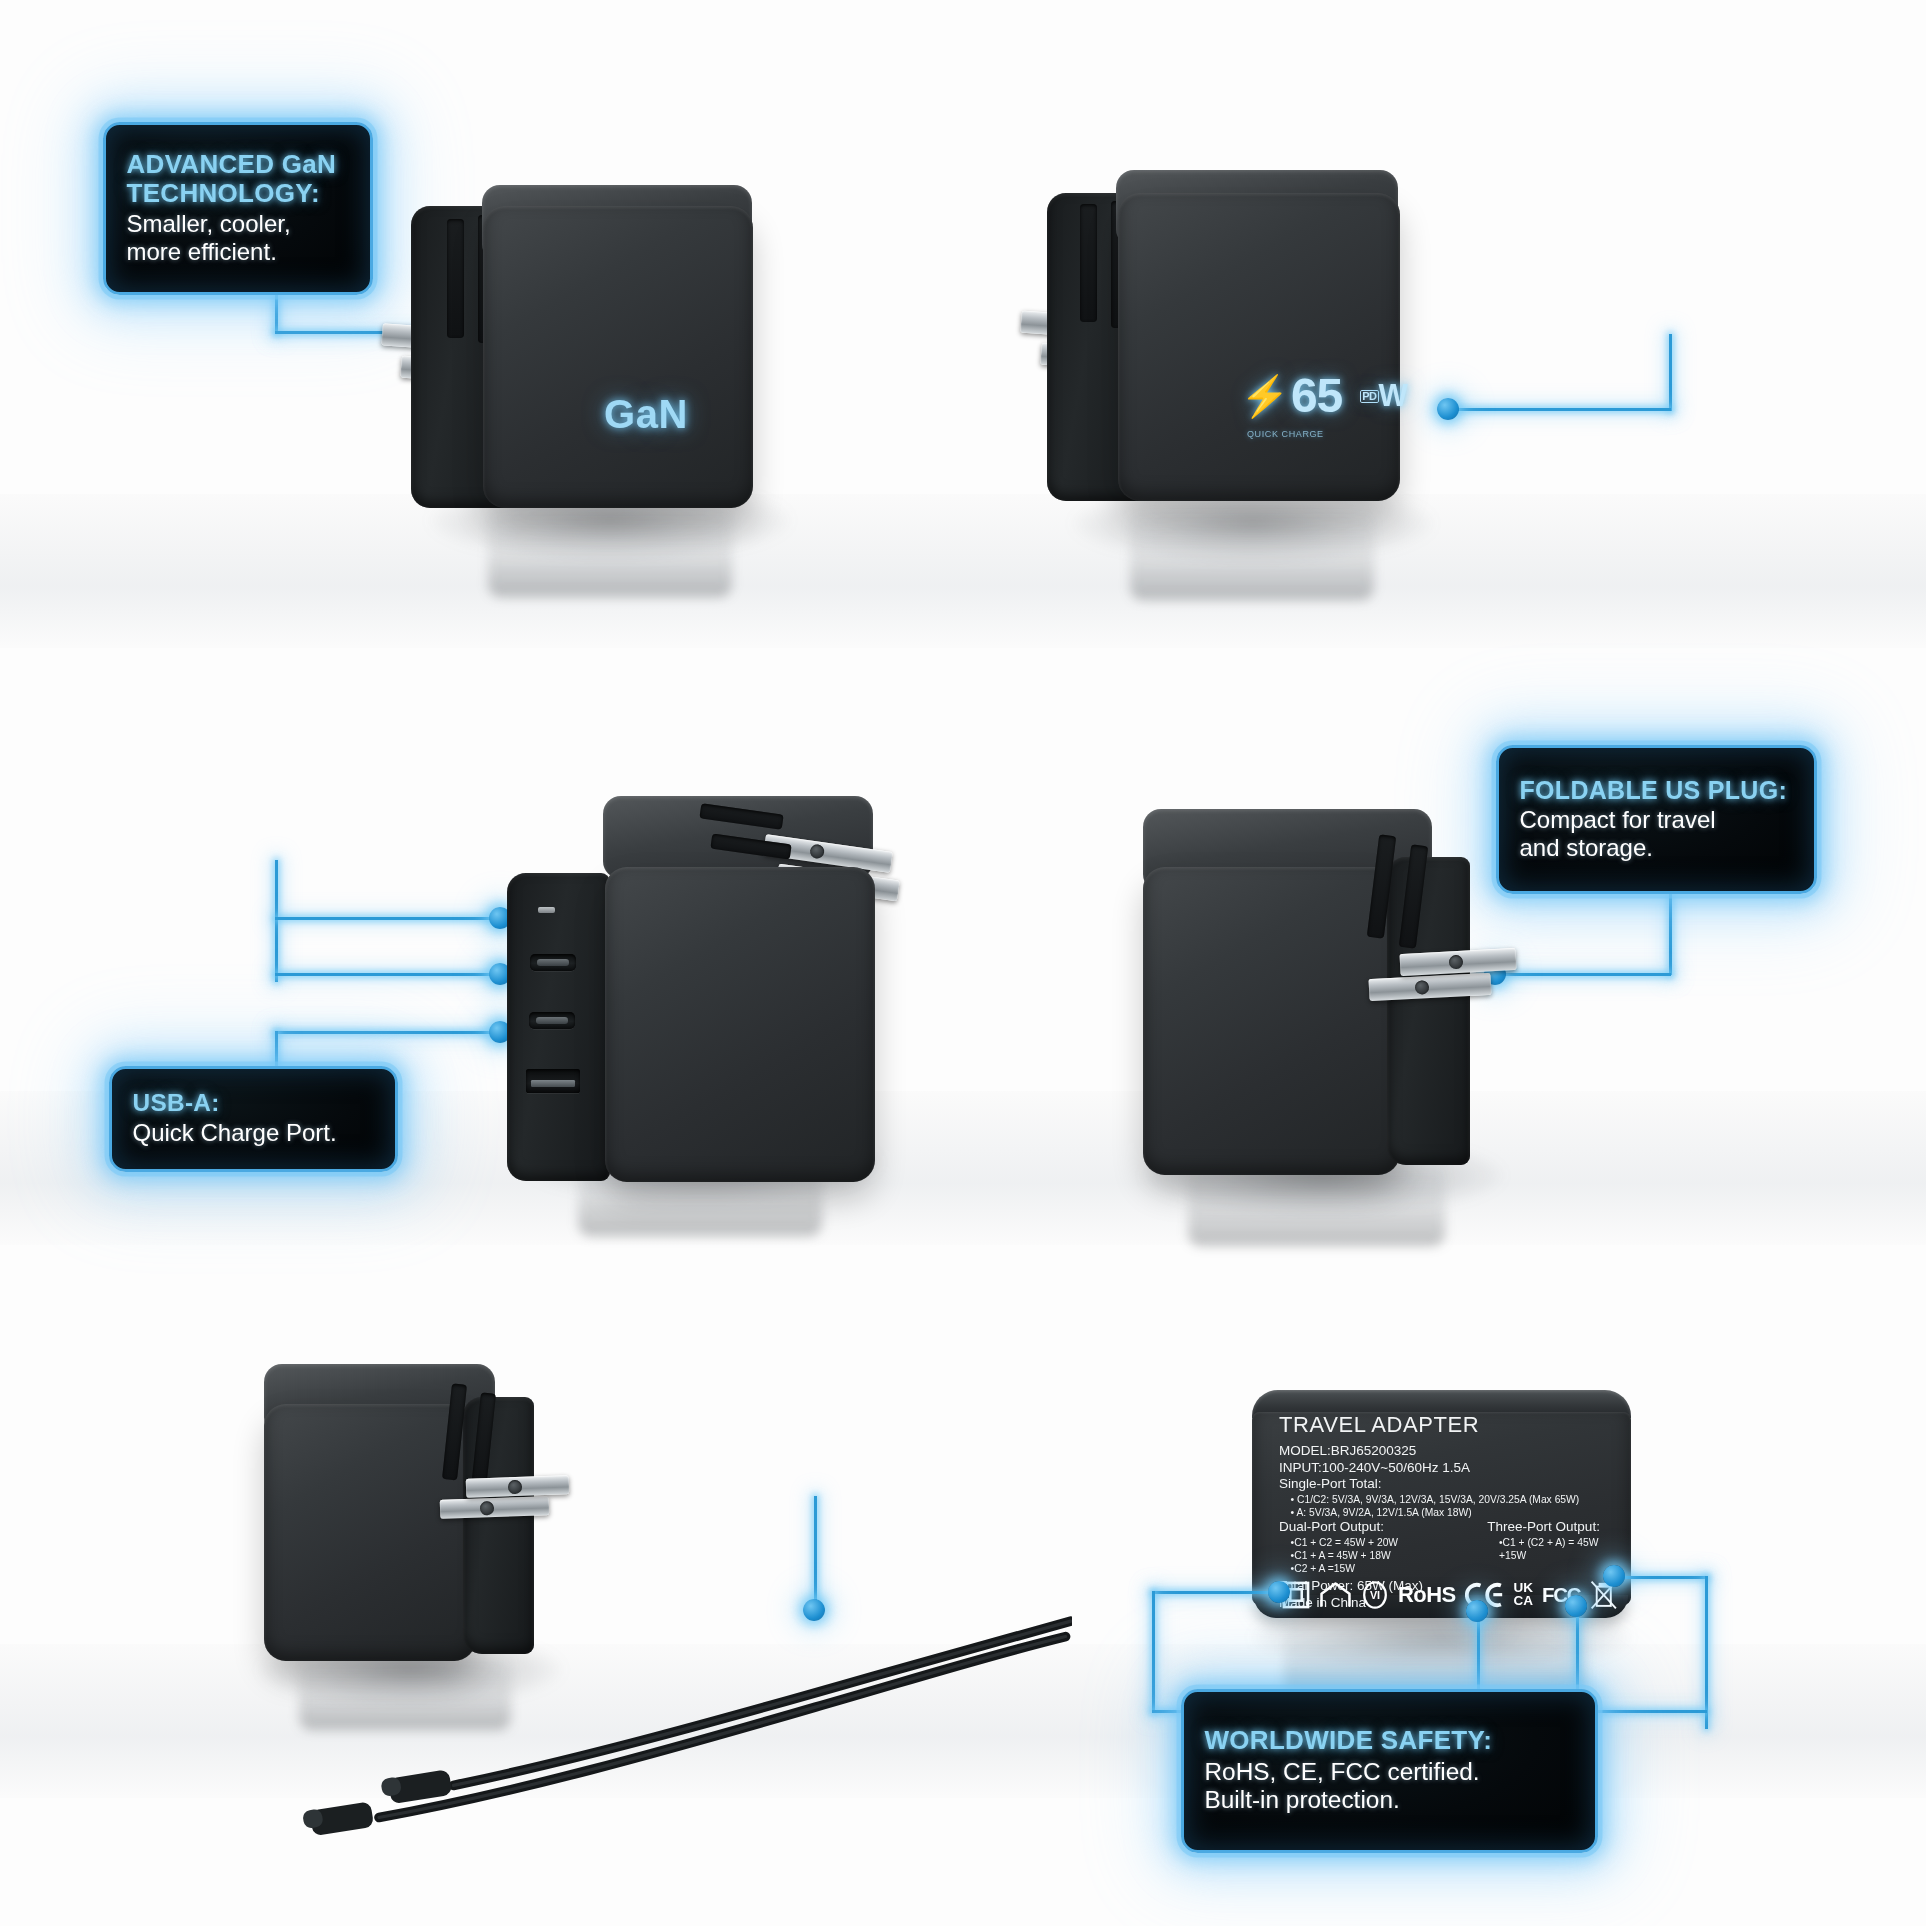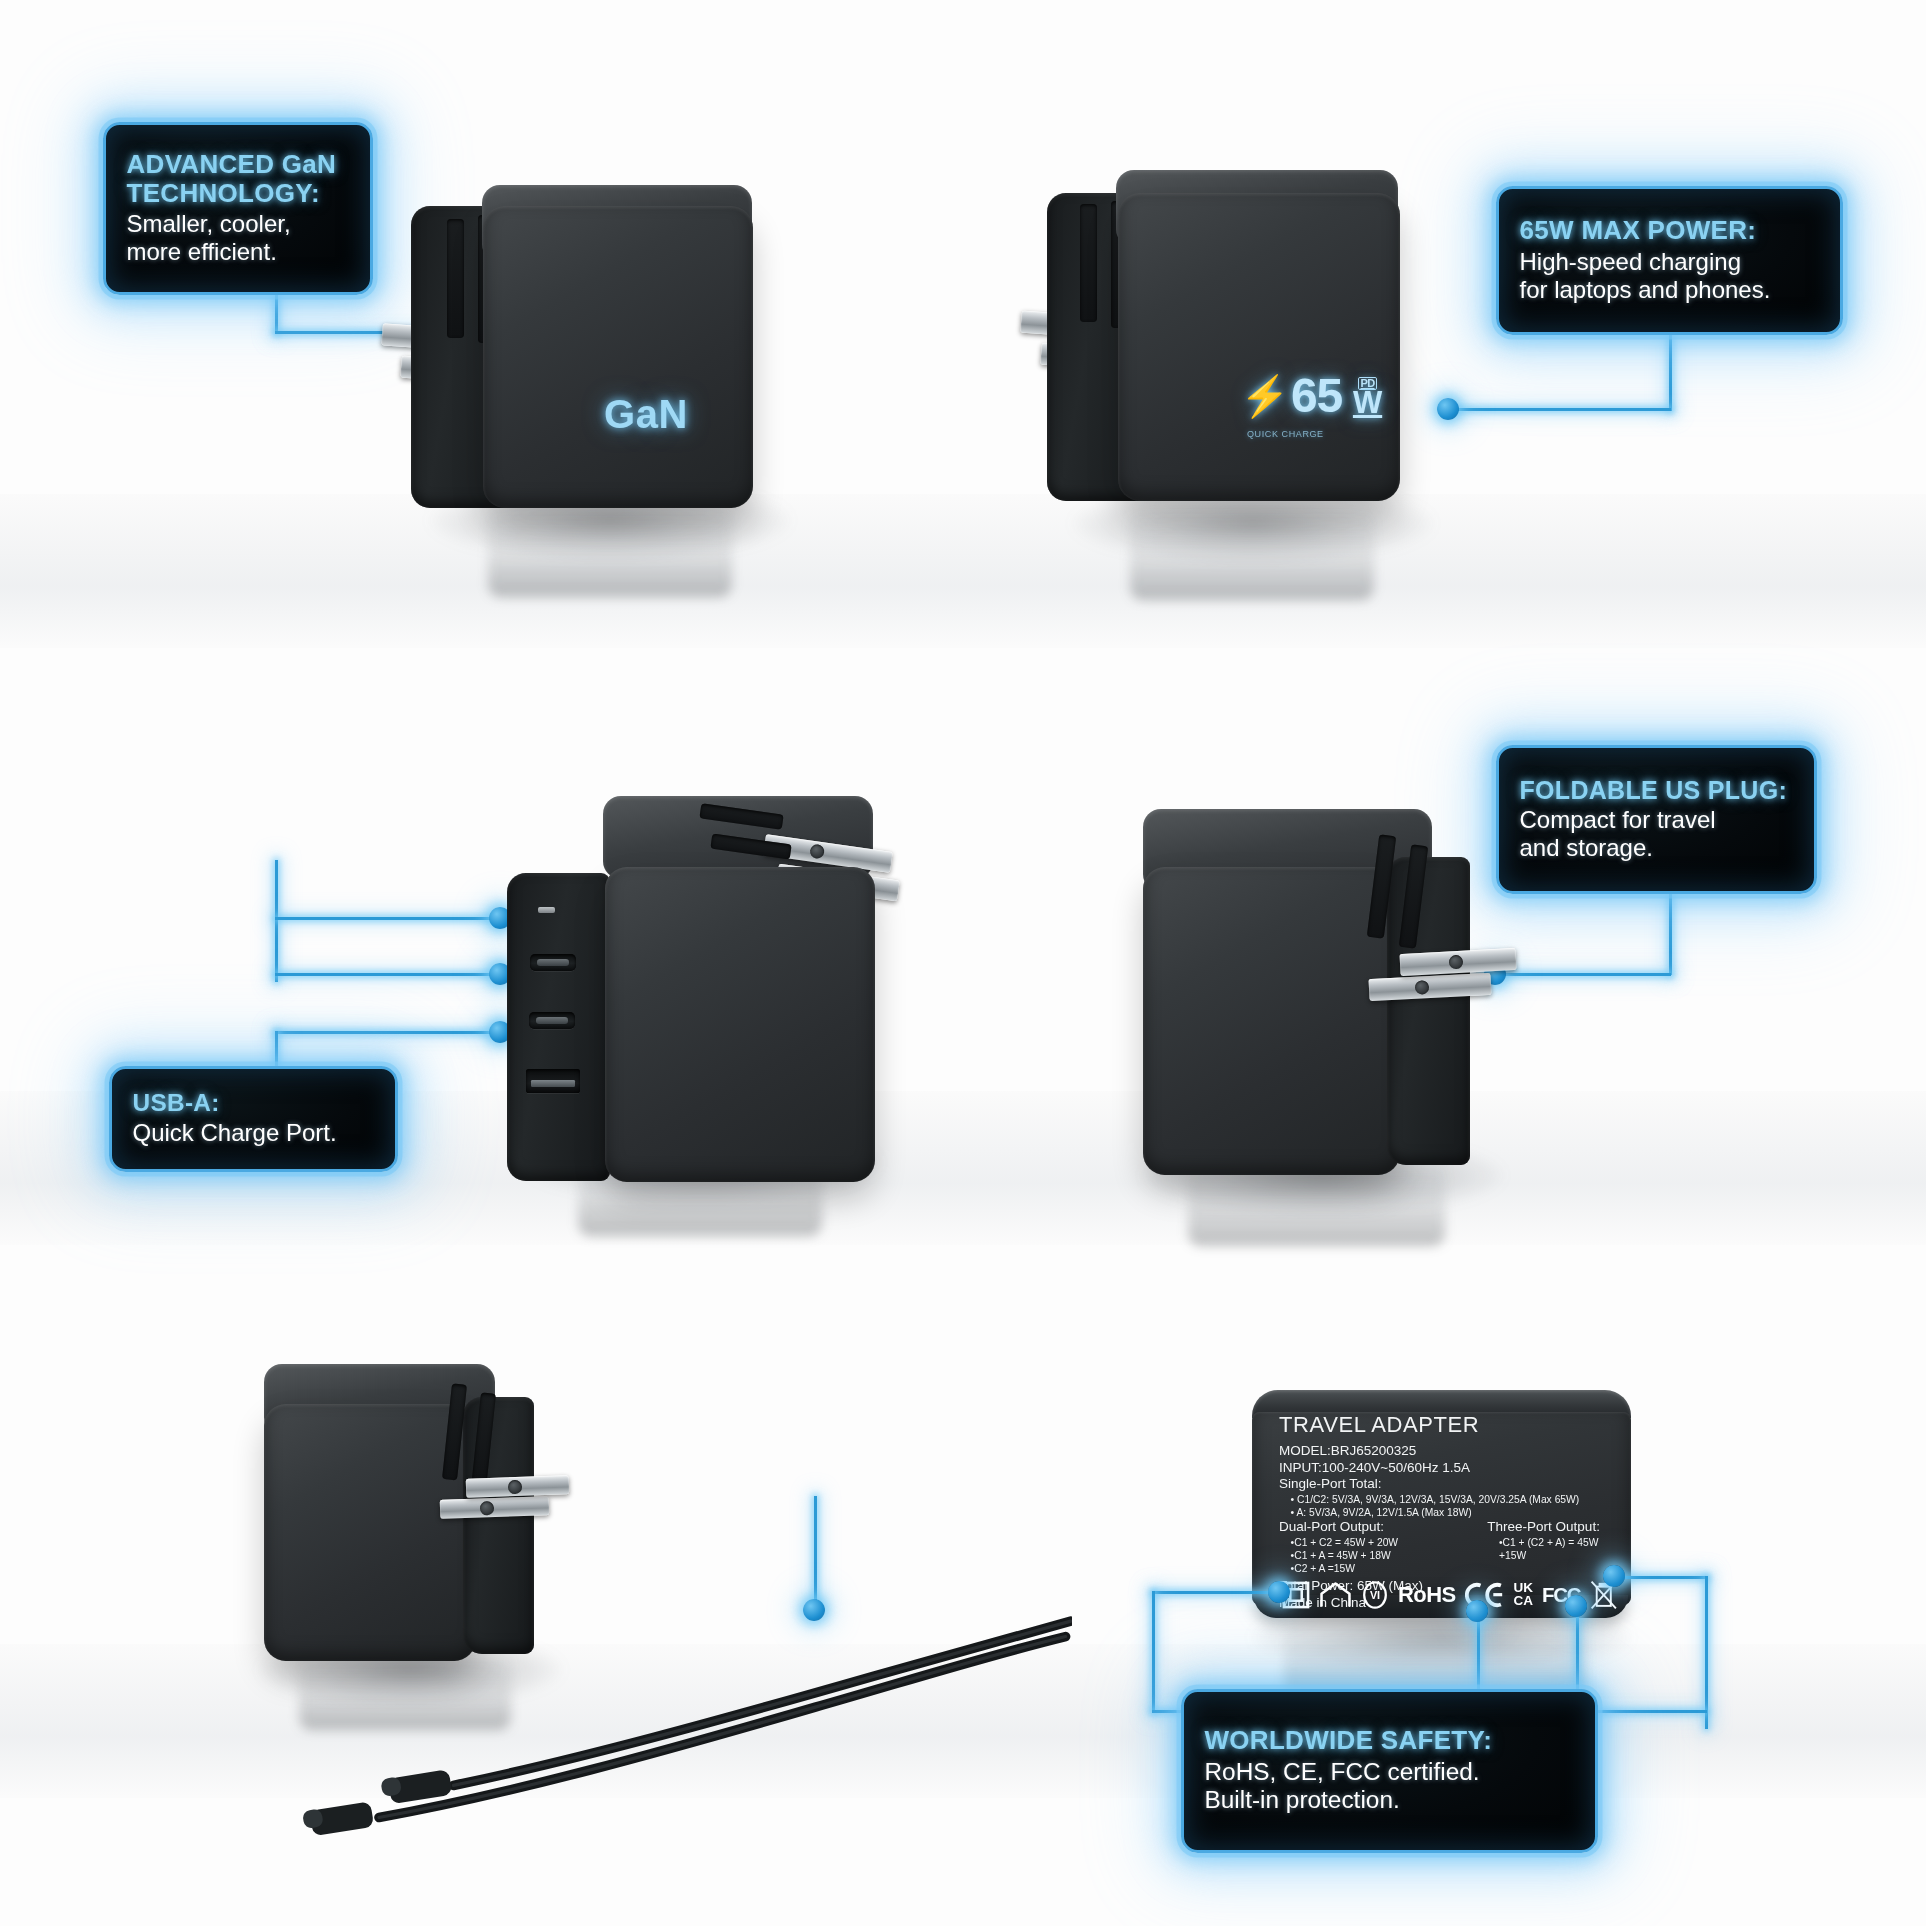--- a/index.html
+++ b/index.html
@@ -166,21 +166,21 @@
     text-shadow:0 0 9px rgba(120,205,250,.95), 0 0 22px rgba(90,185,240,.6);
   }
   .badge65 {
     position:absolute;
     display:flex; align-items:center;
     color:#bfe6fa;
     text-shadow:0 0 7.7px rgba(130,210,250,.9), 0 0 18px rgba(95,190,240,.55);
   }
   .badge65 .bolt { font-size:40px; line-height:.85; margin-right:1.3px; }
   .badge65 .num  { font-size:48px; font-weight:bold; line-height:.85; letter-spacing:-1.3px; }
-  .badge65 .wu   { display:flex; flex-direction:column; align-items:center; margin-left:11px;text-decoration:underline; }
+  .badge65 .wu   { display:flex; flex-direction:row; align-items:center; margin-left:18px; }
   .badge65 .pd   { font-size:11px; font-weight:bold; letter-spacing:-0.6px; line-height:1;
                    border:1.3px solid #bfe6fa; border-radius:1.9px; padding:0 1.3px; }
   .badge65 .w    { font-size:31px; font-weight:bold; line-height:.85; }
   .badge65sub {
     position:absolute; font-size:9px; letter-spacing:0.6px; color:#9ad2ee;
     opacity:.8; text-shadow:0 0 5.1px rgba(120,200,245,.7);
   }
 
   
   .labelbox { position:absolute; color:#f2f4f5; }
@@ -236,25 +236,20 @@
     <div class="body" style="left:72px;top:26px;width:270px;height:302px;"></div>
     <div class="face" style="left:72px;top:26px;width:270px;height:302px;"></div>
 
     <div class="gan" style="left:193px;top:212px;font-size:40px;">GaN</div>
   </div>
 
   <div class="lead v" style="left:1669px;top:334px;height:77px;"></div>
   <div class="lead h" style="left:1448px;top:408px;width:223px;"></div>
   <div class="dot" style="left:1437px;top:398px;"></div>
 
-  <div class="callout" style="left:1496px;top:186px;width:347px;height:149px;">
-    <div class="ttl" style="font-size:26px;">65W MAX POWER:</div>
-    <div class="sub" style="font-size:24px;">High-speed charging
-for laptops and phones.</div>
-  </div>
 
   <div class="charger" style="left:1047px;top:164px;width:411px;height:411px;">
     <div class="shadow" style="left:26px;top:321px;width:360px;height:77px;"></div>
     <div class="reflect" style="left:83px;top:340px;width:244px;height:96px;"></div>
 
     <div class="prong" style="left:-26px;top:151px;width:128px;height:22px;transform:rotate(4deg);">
       <div class="hole" style="left:45px;top:3.9px;"></div>
     </div>
     <div class="prong" style="left:-6.4px;top:183px;width:125px;height:22px;transform:rotate(4deg);">
       <div class="hole" style="left:54px;top:3.9px;"></div>

